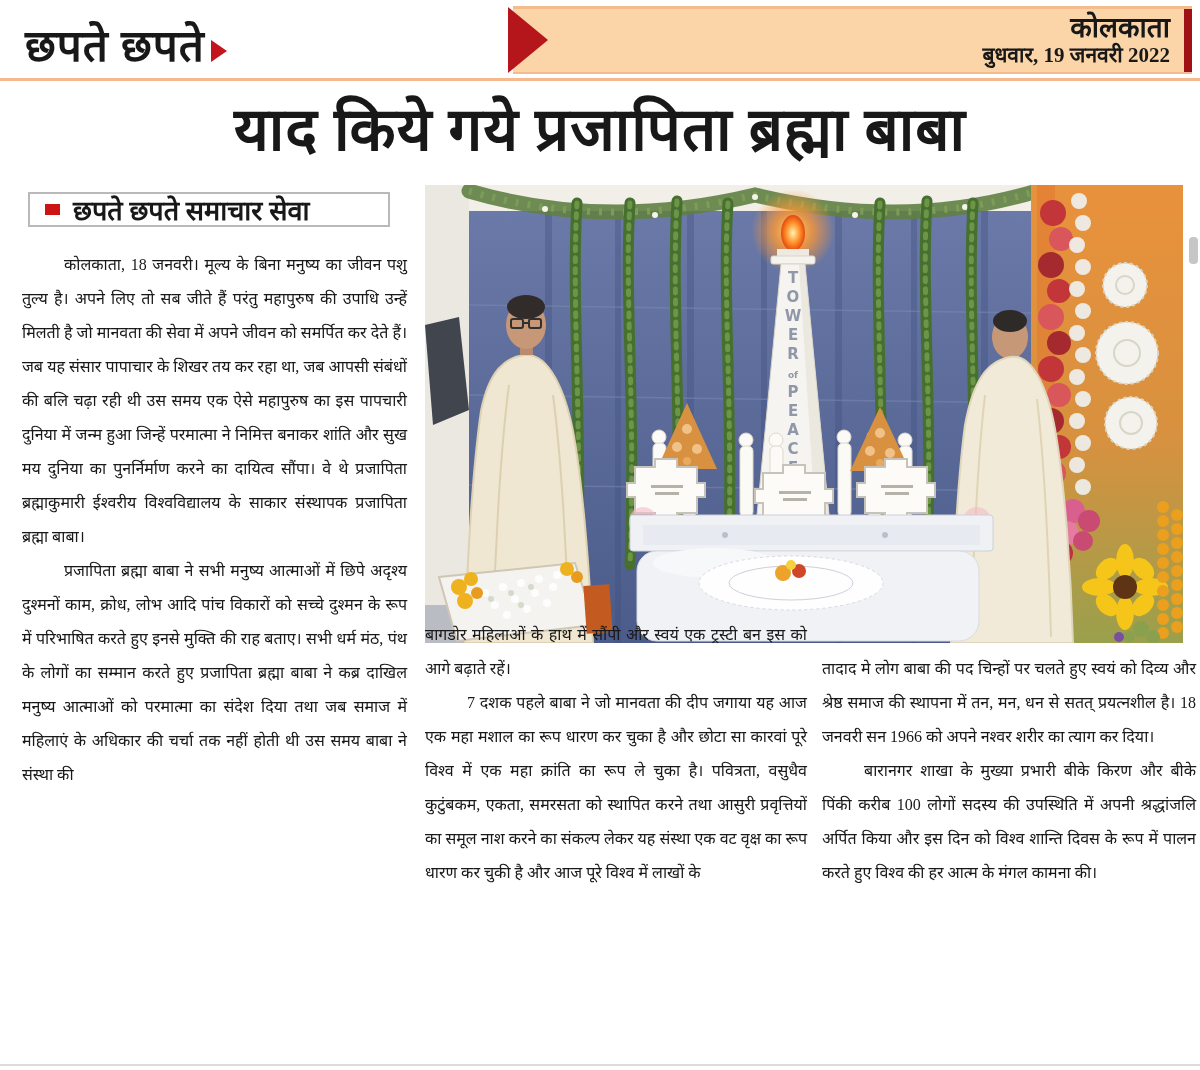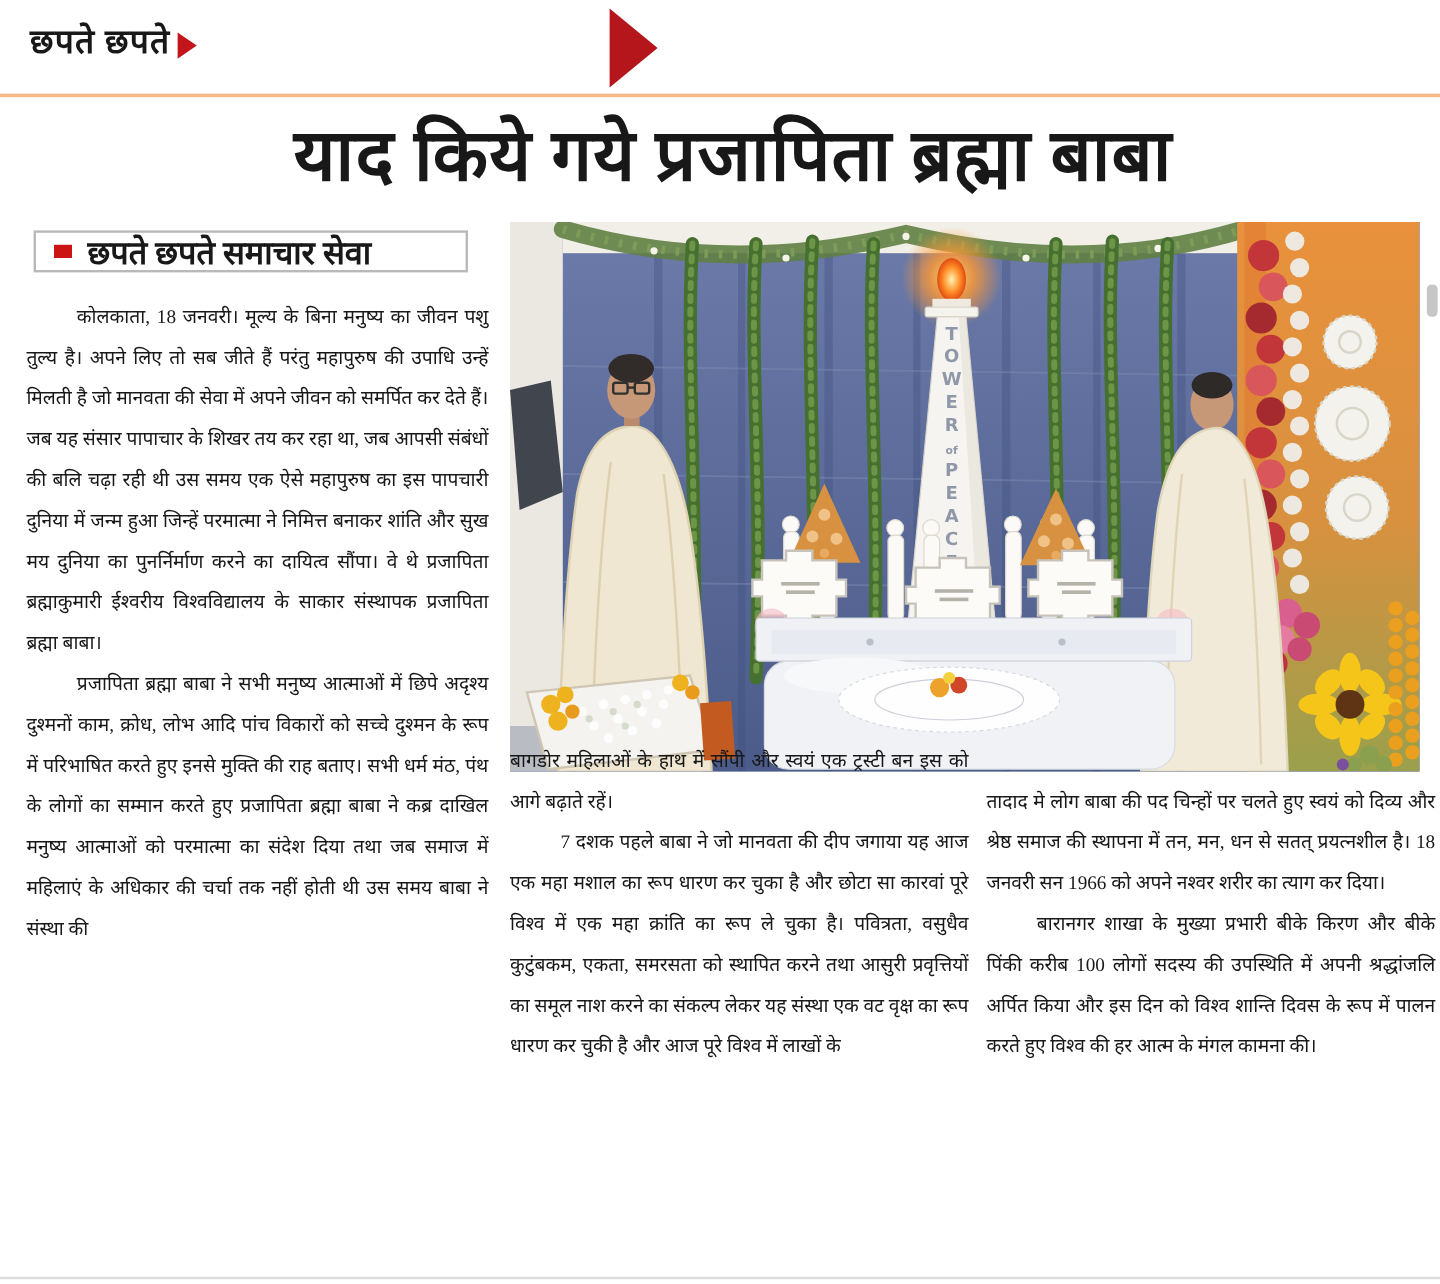--- a/index.html
+++ b/index.html
@@ -7,21 +7,21 @@
   .page {
     position:relative; width:1200px; height:1070px;
     background:#ffffff; overflow:hidden;
     font-family:"Liberation Serif","DejaVu Serif",serif;
     color:#181818;
   }
 
   
   .masthead { position:absolute; top:6px; left:0; width:1200px; height:68px; }
   .brand {
-    position:absolute; left:25px; top:8px; font-size:28px; font-weight:bold;
+    position:absolute; left:25px; top:8px; font-size:44px; font-weight:bold;
     letter-spacing:1px; white-space:nowrap;
   }
   .brand-arrow {
     display:inline-block; width:0; height:0; margin-left:6px;
     border-left:16px solid #c3161c; border-top:11px solid transparent;
     border-bottom:11px solid transparent; vertical-align:middle;
   }
   .section-name {
     position:absolute; left:305px; top:12px; font-size:42px; font-weight:bold;
     white-space:nowrap;
@@ -36,21 +36,21 @@
     border-left:40px solid #b5161c; border-top:33px solid transparent;
     border-bottom:33px solid transparent;
   }
   .band-text { position:absolute; right:22px; top:4px; text-align:right; line-height:1.1; }
   .band-city { font-size:28px; font-weight:bold; }
   .band-date { font-size:21px; font-weight:bold; }
   .header-rule { position:absolute; top:78px; left:0; width:1200px; height:3px; background:#f5b98e; }
 
   
   .headline {
-    position:absolute; top:86px; left:36px; width:1150px; height:86px;
+    position:absolute; top:86px; left:25px; width:1150px; height:86px;
     font-size:60px; font-weight:bold; text-align:center; white-space:nowrap;
     letter-spacing:1px;
   }
 
   
   .byline-box {
     position:absolute; left:28px; top:192px; width:362px; height:35px;
     border:2px solid #b9b9b9; background:#fff;
     display:flex; align-items:center; font-size:27px; font-weight:bold;
   }
@@ -80,20 +80,27 @@
   }
   .bottom-hairline { position:absolute; left:0; bottom:4px; width:1200px; height:2px; background:#dcdcdc; }
 </style>
 </head>
 <body>
 
 <div class="page">
 
   <header class="masthead">
     <div class="brand"><span>छपते छपते</span><span class="brand-arrow"></span></div>
+    <div class="band">
+      <div class="band-text">
+        <div class="band-city">कोलकाता</div>
+        <div class="band-date">बुधवार, 19 जनवरी 2022</div>
+      </div>
+      <div class="band-red-end"></div>
+    </div>
     <div class="big-arrow"></div>
   </header>
   <div class="header-rule"></div>
 
   <h1 class="headline">याद किये गये प्रजापिता ब्रह्मा बाबा</h1>
 
   <div class="byline-box">
     <span class="byline-bullet"></span>
     <span>छपते छपते समाचार सेवा</span>
   </div>

